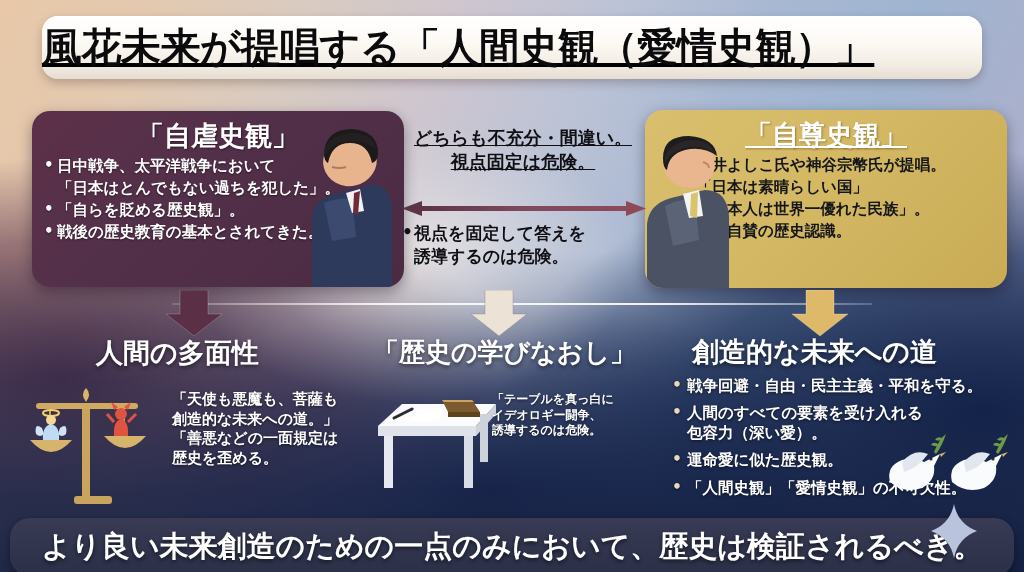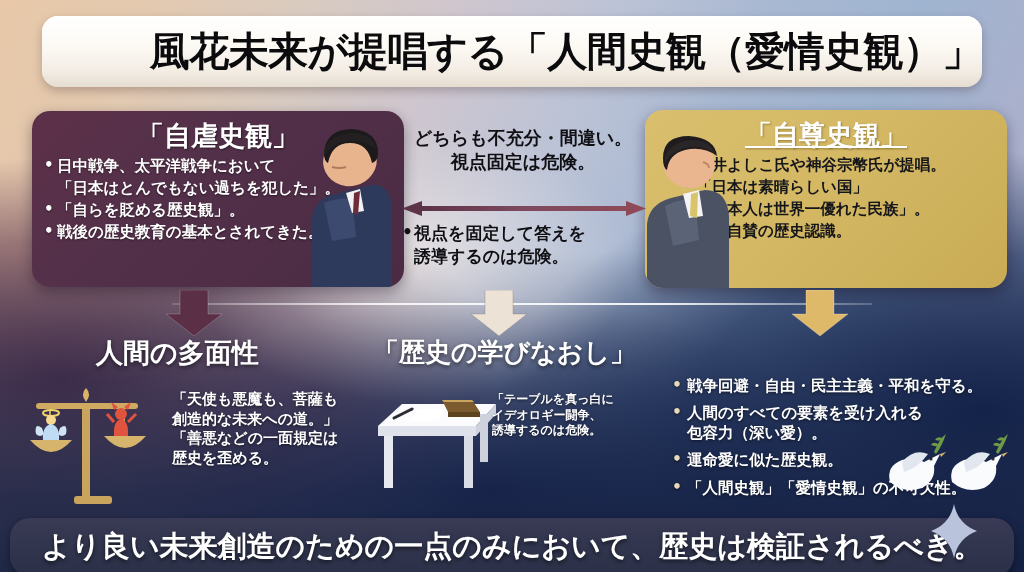--- a/index.html
+++ b/index.html
@@ -40,25 +40,25 @@
   }
   .bg-bottom {
     background: linear-gradient(180deg, rgba(20,32,70,0) 44%, rgba(20,32,70,0.45) 66%, rgba(18,30,66,0.8) 86%, rgba(16,28,62,0.92) 100%);
   }
   .bg-glow {
     background: radial-gradient(ellipse 30% 34% at 40% 46%, rgba(255,248,240,0.55) 0%, rgba(255,248,240,0.18) 46%, rgba(255,248,240,0) 72%);
   }
 
   
   .title-bar {
-    position: absolute; left: 42px; top: 16px; width: 940px; height: 71px;
+    position: absolute; left: 42px; top: 16px; width: 940px; height: 63px;
     border-radius: 16px;
     background: linear-gradient(180deg, #ffffff 0%, #fdfaf5 40%, #f2ece3 78%, #e6ddd1 100%);
     box-shadow: 0 4px 10px rgba(60,40,40,0.28), inset 0 1px 0 #fff;
-    display: flex; align-items: center; justify-content: flex-end;
+    display: flex; align-items: center; justify-content: flex-start; text-decoration: underline;
   }
   .title-text {
     font-size: 40px; font-weight: 700; color: #0b0b0d;
     letter-spacing: -0.5px; white-space: nowrap;
   }
 
   
   .panel {
     position: absolute; border-radius: 18px; overflow: hidden;
     box-shadow: 0 5px 14px rgba(20,10,30,0.38);
@@ -95,20 +95,21 @@
 
   
   .fig-left { position: absolute; right: 6px; bottom: 0; width: 104px; height: 170px; }
   .fig-right { position: absolute; left: -2px; bottom: 0; width: 98px; height: 160px; }
 
   
   .mid-top {
     position: absolute; left: 398px; top: 126px; width: 250px;
     text-align: center; font-size: 18px; font-weight: 700; color: #101014;
     line-height: 1.33;
+    text-decoration: underline;
   }
   .mid-bot {
     position: absolute; left: 400px; top: 222px; width: 250px;
     font-size: 17px; font-weight: 700; color: #101014; line-height: 1.35;
   }
   .mid-bot .b1 { padding-left: 14px; position: relative; }
   .mid-bot .b1::before { content: "\2022"; position: absolute; left: 2px; top: -1px; }
   .mid-bot .b2 { padding-left: 14px; }
   .dbl-arrow { position: absolute; left: 402px; top: 200px; width: 244px; height: 18px; }
 
@@ -302,20 +303,21 @@
     <path d="M76 26 L108 26 L100 14 L70 14 Z" fill="#7a5a2e"></path>
     <path d="M76 26 L108 26 L108 31 L76 31 Z" fill="#5e431f"></path>
     <path d="M72 16 L102 16 L100 14 L70 14 Z" fill="#c9a45c"></path>
   </svg>
   <div class="sec-text text-2">
     <div class="hang">「テーブルを真っ白に</div>
     <div class="hang">イデオロギー闘争、</div>
     <div class="hang">誘導するのは危険。</div>
   </div>
 
+  <div class="sec-head head-3">創造的な未来への道</div>
   <ul class="sec-text text-3">
     <li>戦争回避・自由・民主主義・平和を守る。</li>
     <li>人間のすべての要素を受け入れる</li>
     <li class="cont">包容力（深い愛）。</li>
     <li>運命愛に似た歴史観。</li>
     <li>「人間史観」「愛情史観」の不可欠性。</li>
   </ul>
   <svg class="doves-art" viewBox="0 0 128 72">
     <g>
       <path d="M6 50 Q2 34 18 28 Q30 24 40 30 L56 22 L50 34 Q52 48 38 56 Q20 62 6 50 Z" fill="#fafbfd"></path>

